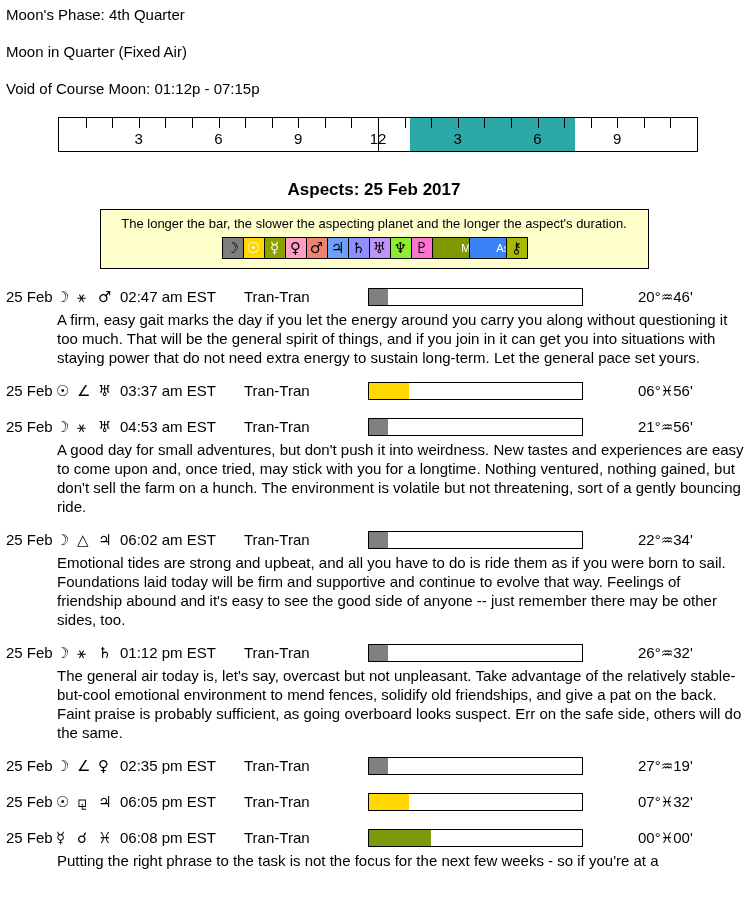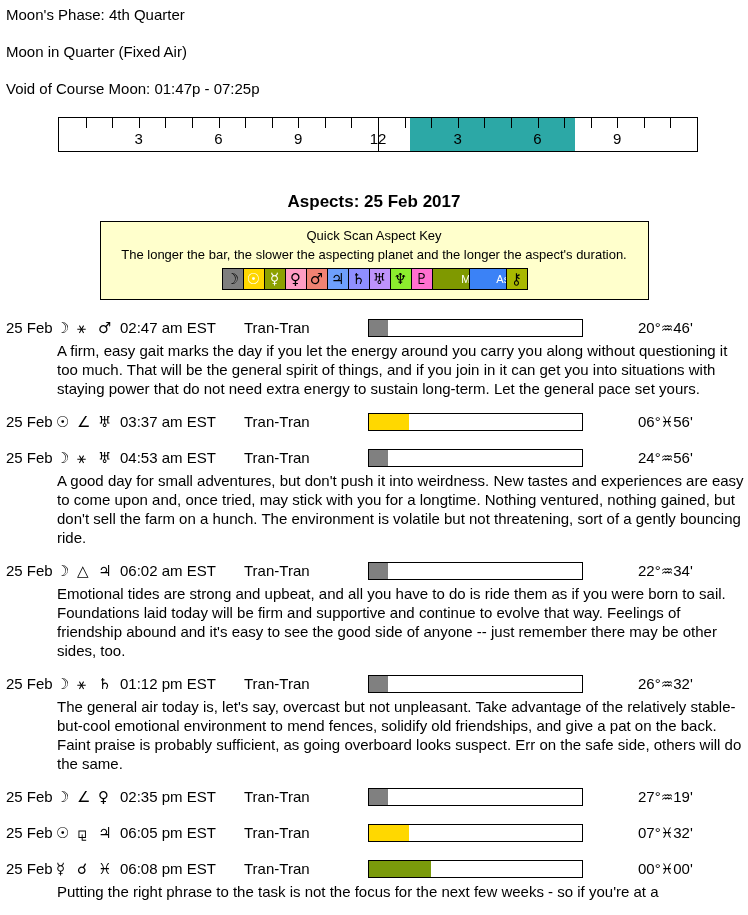--- a/index.html
+++ b/index.html
@@ -26,21 +26,21 @@
   }
   .ruler .highlight { position:absolute; top:0; bottom:0; }
   .ruler .tick { position:absolute; top:0; width:1px; height:10px; background:#000; }
   .ruler .tick.noon { height:100%; }
   .ruler .hour-label {
     position:absolute; top:12px; transform:translateX(-50%);
     font-size:15px; line-height:18px;
   }
 
   
-  .aspects-title { text-align:center; font-weight:bold; font-size:17px; margin-top:40px; }
+  .aspects-title { text-align:center; font-weight:bold; font-size:17px; margin-top:28px; }
   .key-box {
     width:549px; margin:9px auto 0; border:1px solid #000;
     background:#FFFFCC; padding:6px 4px 9px; text-align:center;
   }
   .key-title { font-size:13px; margin-bottom:4px; }
   .key-sub { font-size:13px; margin-bottom:6px; }
   .key-symbols { display:flex; justify-content:center; }
   .key-cell {
     width:22px; height:22px; border:1px solid #000; margin-right:-1px;
     display:flex; align-items:center; justify-content:center;
@@ -80,21 +80,21 @@
       <span class="b">Moon's Phase:</span>
       <span>4th Quarter</span>
     </div>
   </div>
   <div class="hdr-line">
     <span class="b">Moon in Quarter</span>
     <span>(Fixed Air)</span>
   </div>
   <div class="hdr-line">
     <span class="b">Void of Course Moon:</span>
-    <span>01:47p - 07:25p</span>
+    <span>01:12p - 07:15p</span>
   </div>
 </div>
 
 <div class="ruler-wrap">
   <div class="ruler" id="ruler">
       <span class="highlight" style="left: 55%; width: 25.9167%; background: rgb(44, 168, 166);"></span>
       <span class="tick" style="left: 4.16667%;"></span>
       <span class="tick" style="left: 8.33333%;"></span>
       <span class="tick" style="left: 12.5%;"></span>
       <span class="tick" style="left: 16.6667%;"></span>
@@ -123,21 +123,20 @@
       <span class="hour-label" style="left: 50%;">12</span>
       <span class="hour-label" style="left: 62.5%;">3</span>
       <span class="hour-label" style="left: 75%;">6</span>
       <span class="hour-label" style="left: 87.5%;">9</span>
     </div>
 </div>
 
 <div class="aspects-title">Aspects: 25 Feb 2017</div>
 
 <div class="key-box">
-  <div class="key-title">Quick Scan Aspect Key</div>
   <div class="key-sub">The longer the bar, the slower the aspecting planet and the longer the aspect's duration.</div>
   <div class="key-symbols" id="key-symbols">
       <span class="key-cell glyph" style="background: rgb(127, 127, 127); color: rgb(0, 0, 0);">☽</span>
       <span class="key-cell glyph" style="background: rgb(255, 215, 0); color: rgb(255, 255, 255);">☉</span>
       <span class="key-cell glyph" style="background: rgb(140, 160, 0); color: rgb(255, 255, 255);">☿</span>
       <span class="key-cell glyph" style="background: rgb(255, 157, 196); color: rgb(0, 0, 0);">♀</span>
       <span class="key-cell glyph" style="background: rgb(240, 130, 114); color: rgb(0, 0, 0);">♂</span>
       <span class="key-cell glyph" style="background: rgb(110, 159, 252); color: rgb(0, 0, 0);">♃</span>
       <span class="key-cell glyph" style="background: rgb(143, 143, 255); color: rgb(0, 0, 0);">♄</span>
       <span class="key-cell glyph" style="background: rgb(190, 147, 251); color: rgb(0, 0, 0);">♅</span>
@@ -191,21 +190,21 @@
       <span class="col date">25 Feb</span>
       <span class="col p1 glyph">☽</span>
       <span class="col asp glyph">⚹</span>
       <span class="col p2 glyph">♅</span>
       <span class="col time">04:53 am EST</span>
       <span class="col type">Tran-Tran</span>
       <span class="col bar">
         <span class="fill" style="width: 9%; background: rgb(128, 128, 128);"></span>
       </span>
       <span class="col degree">
-        <span class="deg">24°</span><span class="glyph sign">♒</span><span class="min">56'</span>
+        <span class="deg">21°</span><span class="glyph sign">♒</span><span class="min">56'</span>
       </span>
     </div>
     <p class="desc">A good day for small adventures, but don't push it into weirdness. New tastes and experiences are easy to come upon and, once tried, may stick with you for a longtime. Nothing ventured, nothing gained, but don't sell the farm on a hunch. The environment is volatile but not threatening, sort of a gently bouncing ride.</p>
   </div>
 
   <div class="aspect-block">
     <div class="aspect-row">
       <span class="col date">25 Feb</span>
       <span class="col p1 glyph">☽</span>
       <span class="col asp glyph">△</span>

